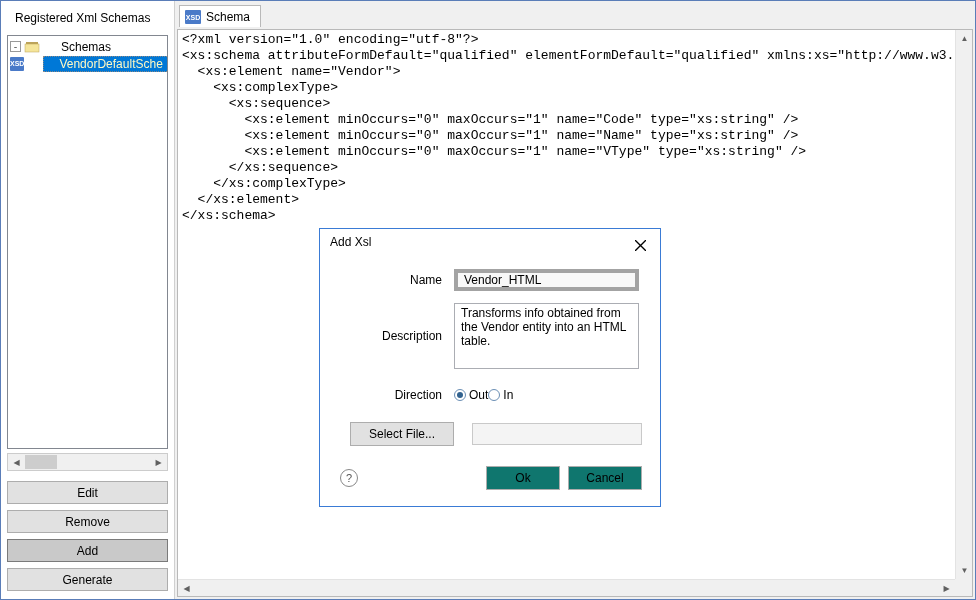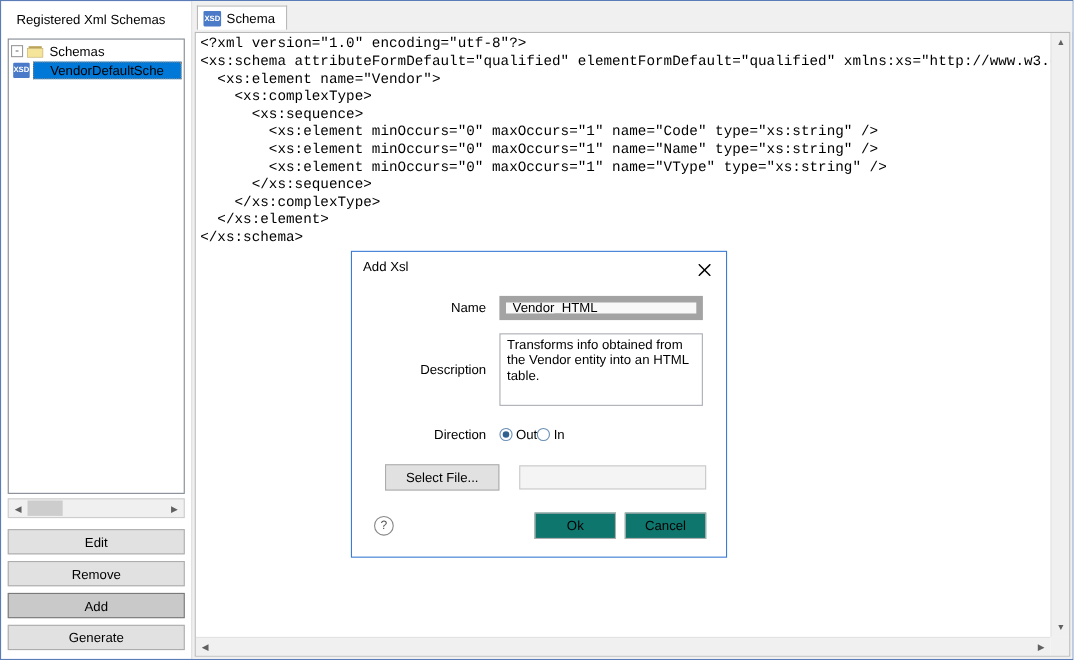--- a/index.html
+++ b/index.html
@@ -15,22 +15,22 @@
 .content { flex: 1; display: flex; overflow: hidden; }
 
 .sidebar { width: 174px; display: flex; flex-direction: column; border-right: 1px solid #d0d0d0; }
 .sidebar-header { padding: 10px 14px 8px; font-size: 12px; }
 .tree { flex: 1; border: 1px solid #828790; margin: 2px 6px 4px 6px; padding: 2px; overflow: auto; background: #fff; }
 .tree-row { display: flex; align-items: center; height: 17px; white-space: nowrap; }
 .tree-toggle { width: 11px; height: 11px; border: 1px solid #999; margin-right: 3px; display: flex; align-items: center; justify-content: center; font-size: 10px; line-height: 1; color: #555; cursor: default; font-family: monospace; }
 .tree-icon { width: 16px; height: 14px; margin-right: 3px; display: inline-flex; align-items: center; justify-content: center; }
 .tree-icon.folder { }
 .tree-icon.xsd { background: #4a7ac8; color: #fff; font-size: 7px; font-weight: bold; border-radius: 1px; width: 18px; }
-.tree-label { padding: 0 2px; }
-.tree-label.selected { background: #0078d7; color: #000000; border: 1px dotted #888; padding: 0 15px; }
+.tree-label { padding: 0 2px; margin-left: 16px; }
+.tree-label.selected { background: #0078d7; color: #fef9c3; border: 1px dotted #888; padding: 0 15px; }
 .tree-indent { display: inline-block; width: 18px; }
 
 .sidebar-hscroll { height: 18px; background: #f0f0f0; border: 1px solid #ccc; margin: 0 6px 6px 6px; display: flex; align-items: center; }
 .sidebar-hscroll .sb-btn { width: 17px; height: 100%; display: flex; align-items: center; justify-content: center; color: #606060; font-size: 8px; cursor: default; }
 .sidebar-hscroll .sb-track { flex: 1; position: relative; height: 100%; }
 .sidebar-hscroll .sb-thumb { position: absolute; left: 0; width: 32px; top: 1px; bottom: 1px; background: #cdcdcd; }
 
 .sidebar-buttons { padding: 4px 6px 8px; display: grid; grid-template-columns: 1fr; gap: 6px; }
 .sidebar-buttons button { height: 23px; font-size: 12px; background: #e1e1e1; border: 1px solid #adadad; cursor: default; }
 .sidebar-buttons button.active { background: #c9c9c9; border-color: #7a7a7a; }
@@ -49,21 +49,21 @@
 .sb-trackv { flex: 1; position: relative; }
 
 .dialog-overlay { position: absolute; top: 227px; left: 144px; width: 342px; border: 1px solid #3a7bd5; background: #fff; box-shadow: none; }
 .dialog-title { display: flex; padding: 6px 8px 4px 10px; font-size: 12px; }
 .dialog-title-text { flex: 1; }
 .dialog-close { width: 24px; height: 20px; display: flex; align-items: center; justify-content: center; cursor: default; }
 .dialog-body { padding: 10px 16px 12px 18px; }
 .form-row { display: flex; margin-bottom: 12px; }
 .form-label { width: 116px; text-align: right; padding-right: 12px; padding-top: 4px; font-size: 12px; }
 .form-field { flex: 1; }
-.form-field input[type=text] { width: 185px; height: 22px; border: 6px solid #a3a3a3; background: #f8f8f8; padding: 2px 6px; font-size: 12px; font-family: inherit; }
+.form-field input[type=text] { width: 185px; height: 22px; border: 4px solid #a3a3a3; background: #f8f8f8; padding: 2px 6px; font-size: 12px; font-family: inherit; }
 .form-field textarea { width: 185px; height: 66px; border: 1px solid #abadb3; padding: 2px 6px; font-size: 12px; font-family: inherit; resize: none; background: #fff; }
 .radio-group { display: flex; align-items: center; gap: 0; height: 22px; }
 .radio-group label { display: flex; align-items: center; gap: 3px; font-size: 12px; }
 .radio-dot { width: 12px; height: 12px; border-radius: 50%; border: 1px solid #6b8fb5; display: inline-flex; align-items: center; justify-content: center; }
 .radio-dot.checked::after { content: ""; width: 6px; height: 6px; border-radius: 50%; background: #31628f; }
 .select-file-row { display: flex; align-items: center; gap: 18px; margin: 16px 0 20px 12px; }
 .select-file-row button { width: 104px; height: 24px; border: 1px solid #adadad; background: #e1e1e1; font-size: 12px; cursor: default; }
 .file-display { flex: 1; height: 22px; border: 1px solid #c9c9c9; background: #f4f4f4; margin-right: 2px; }
 .dialog-footer { display: flex; align-items: center; padding: 0 2px 4px 0; }
 .help-icon { width: 18px; height: 18px; border: 1px solid #888; border-radius: 50%; display: flex; align-items: center; justify-content: center; font-size: 11px; color: #555; margin-left: 2px; cursor: default; }

